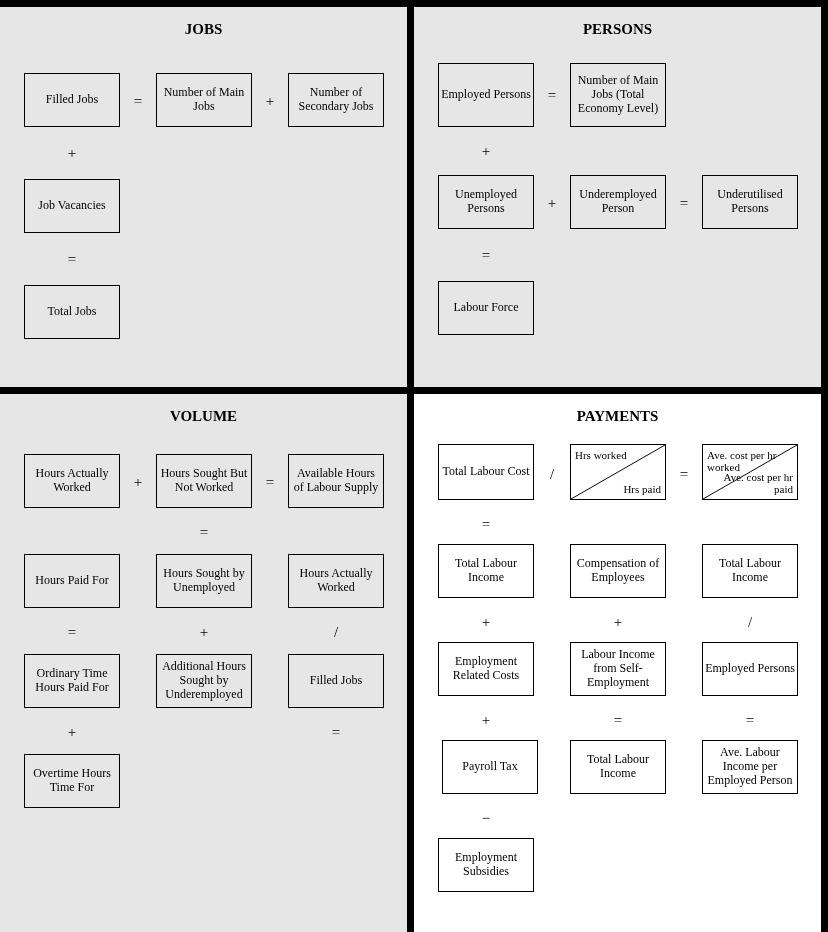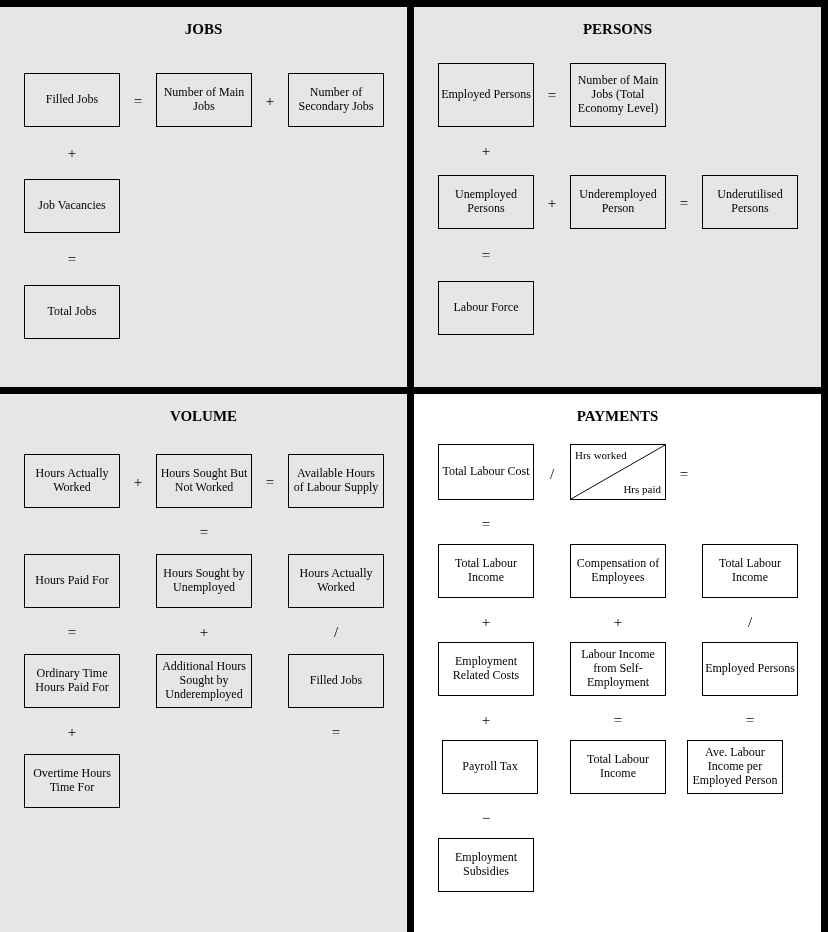--- a/index.html
+++ b/index.html
@@ -147,37 +147,44 @@
     <div class="box" style="left:24px;top:50px;width:96px;height:56px">Total Labour Cost</div>
     <div class="op" style="left:130px;top:72px">/</div>
     <div class="split" style="left:156px;top:50px;width:96px;height:56px">
       <svg viewBox="0 0 96 56" preserveAspectRatio="none">
           <line x1="0" y1="56" x2="96" y2="0" stroke="#000" stroke-width="1"></line>
         </svg>
       <div class="tl">Hrs worked</div>
       <div class="br">Hrs paid</div>
     </div>
     <div class="op" style="left:262px;top:72px">=</div>
+    <div class="split" style="left:288px;top:50px;width:96px;height:56px">
+      <svg viewBox="0 0 96 56" preserveAspectRatio="none">
+          <line x1="0" y1="56" x2="96" y2="0" stroke="#000" stroke-width="1"></line>
+        </svg>
+      <div class="tl">Ave. cost per hr worked</div>
+      <div class="br">Ave. cost per hr paid</div>
+    </div>
 
     <div class="op" style="left:64px;top:122px">=</div>
     <div class="box" style="left:24px;top:150px;width:96px;height:54px">Total Labour Income</div>
     <div class="box" style="left:156px;top:150px;width:96px;height:54px">Compensation of Employees</div>
     <div class="box" style="left:288px;top:150px;width:96px;height:54px">Total Labour Income</div>
 
     <div class="op" style="left:64px;top:220px">+</div>
     <div class="op" style="left:196px;top:220px">+</div>
     <div class="op" style="left:328px;top:220px">/</div>
     <div class="box" style="left:156px;top:248px;width:96px;height:54px">Labour Income from Self-Employment</div>
     <div class="box" style="left:24px;top:248px;width:96px;height:54px">Employment Related Costs</div>
     <div class="box" style="left:288px;top:248px;width:96px;height:54px">Employed Persons</div>
 
     <div class="op" style="left:64px;top:318px">+</div>
     <div class="op" style="left:196px;top:318px">=</div>
     <div class="op" style="left:328px;top:318px">=</div>
     <div class="box" style="left:28px;top:346px;width:96px;height:54px">Payroll Tax</div>
     <div class="box" style="left:156px;top:346px;width:96px;height:54px">Total Labour Income</div>
-    <div class="box" style="left:273px;top:346px;width:96px;height:54px">Ave. Labour Income per Employed Person</div>
+    <div class="box" style="left:288px;top:346px;width:96px;height:54px">Ave. Labour Income per Employed Person</div>
 
     <div class="op" style="left:64px;top:416px">−</div>
     <div class="box" style="left:24px;top:444px;width:96px;height:54px">Employment Subsidies</div>
   </div>
 
 </div>
 
 </body></html>

